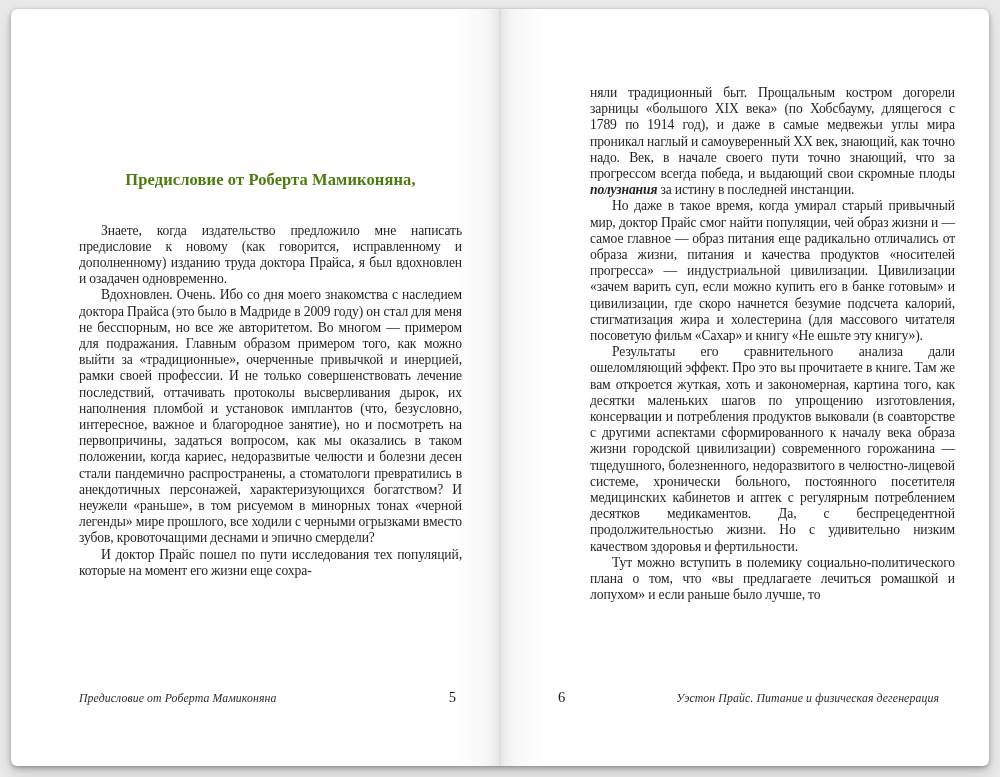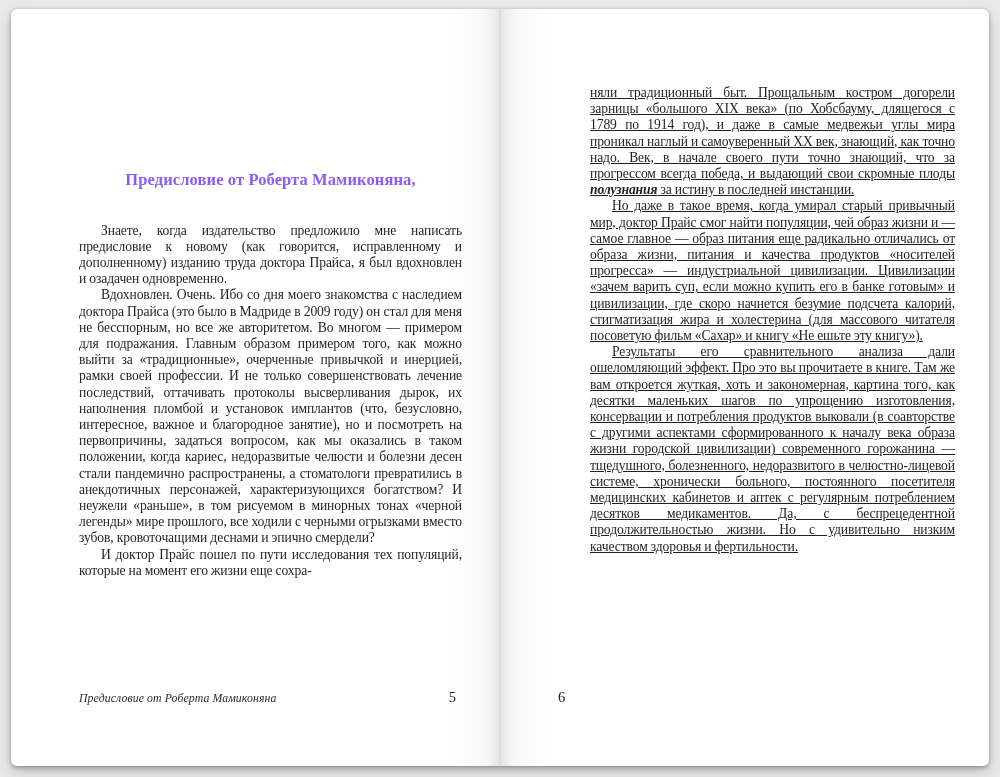--- a/index.html
+++ b/index.html
@@ -23,29 +23,29 @@
     display: flex;
   }
   .page {
     position: relative;
     width: 50%;
     height: 100%;
     overflow: hidden;
     color: #1f1f1f;
   }
   .page-left  { padding: 76px 38px 110px 68px; }
-  .page-right { padding: 76px 34px 110px 90px; text-decoration: underline; }
+  .page-right { padding: 76px 34px 110px 90px; }
 
   .heading {
     margin: 84px 0 32px 0;
     text-align: center;
     font-weight: bold;
     font-size: 16.5px;
     line-height: 21.6px;
-    color: #8b5cf6;
+    color: #4d7c0f;
     letter-spacing: 0.1px;
   }
   .para {
     font-size: 13.6px;
     line-height: 16.2px;
     text-align: justify;
     text-indent: 22px;
     letter-spacing: -0.1px;
     word-spacing: -0.2px;
   }
@@ -105,20 +105,22 @@
       <div class="footer">
         <span class="foot-text">Предисловие от Роберта Мамиконяна</span>
         <span class="pagenum">5</span>
       </div>
     </div>
 
     <div class="page page-right">
       <p class="para no-indent"><span>няли традиционный быт. Прощальным костром догорели зарницы «большого XIX века» (по Хобсбауму, длящегося с 1789 по 1914 год), и даже в самые медвежьи углы мира проникал наглый и самоуверенный XX век, знающий, как точно надо. Век, в начале своего пути точно знающий, что за прогрессом всегда победа, и выдающий свои скромные плоды </span><span class="bolditalic">полузнания</span><span> за истину в последней инстанции.</span></p>
       <p class="para">Но даже в такое время, когда умирал старый привычный мир, доктор Прайс смог найти популяции, чей образ жизни и — самое главное — образ питания еще радикально отличались от образа жизни, питания и качества продуктов «носителей прогресса» — индустриальной цивилизации. Цивилизации «зачем варить суп, если можно купить его в банке готовым» и цивилизации, где скоро начнется безумие подсчета калорий, стигматизация жира и холестерина (для массового читателя посоветую фильм «Сахар» и книгу «Не ешьте эту книгу»).</p>
       <p class="para">Результаты его сравнительного анализа дали ошеломляющий эффект. Про это вы прочитаете в книге. Там же вам откроется жуткая, хоть и закономерная, картина того, как десятки маленьких шагов по упрощению изготовления, консервации и потребления продуктов выковали (в соавторстве с другими аспектами сформированного к началу века образа жизни городской цивилизации) современного горожанина — тщедушного, болезненного, недоразвитого в челюстно-лицевой системе, хронически больного, постоянного посетителя медицинских кабинетов и аптек с регулярным потреблением десятков медикаментов. Да, с беспрецедентной продолжительностью жизни. Но с удивительно низким качеством здоровья и фертильности.</p>
+      <p class="para">Тут можно вступить в полемику социально-политического плана о том, что «вы предлагаете лечиться ромашкой и лопухом» и если раньше было лучше, то</p>
       <div class="footer">
         <span class="pagenum">6</span>
+        <span class="foot-text">Уэстон Прайс. Питание и физическая дегенерация</span>
       </div>
     </div>
 
     <div class="fold"></div>
   </div>
 </div>
 
 </body></html>

